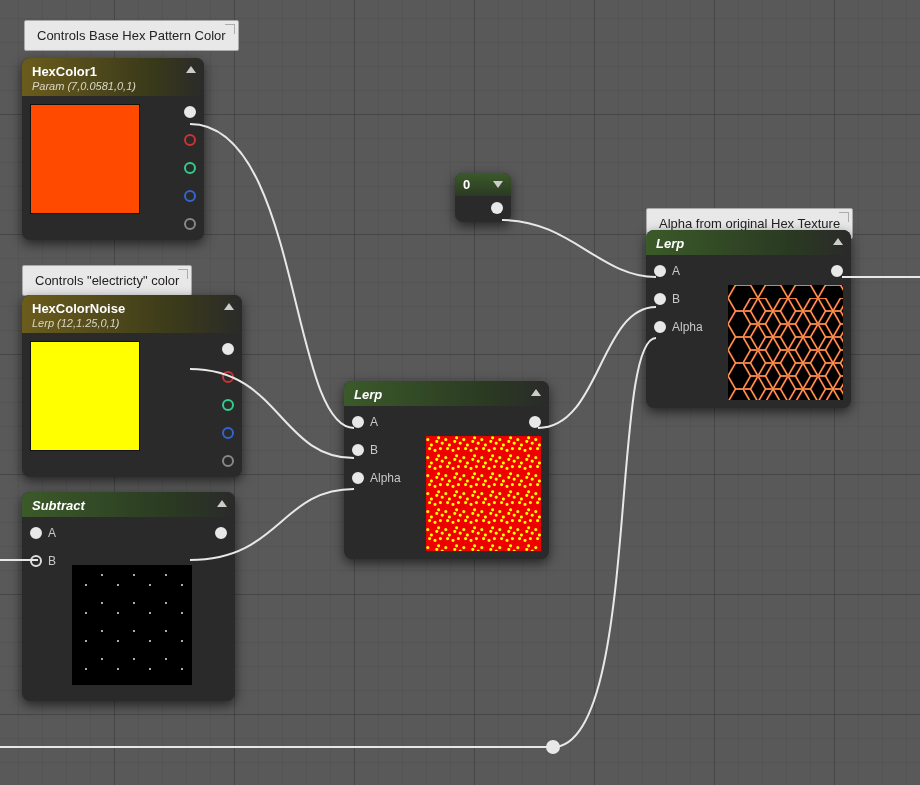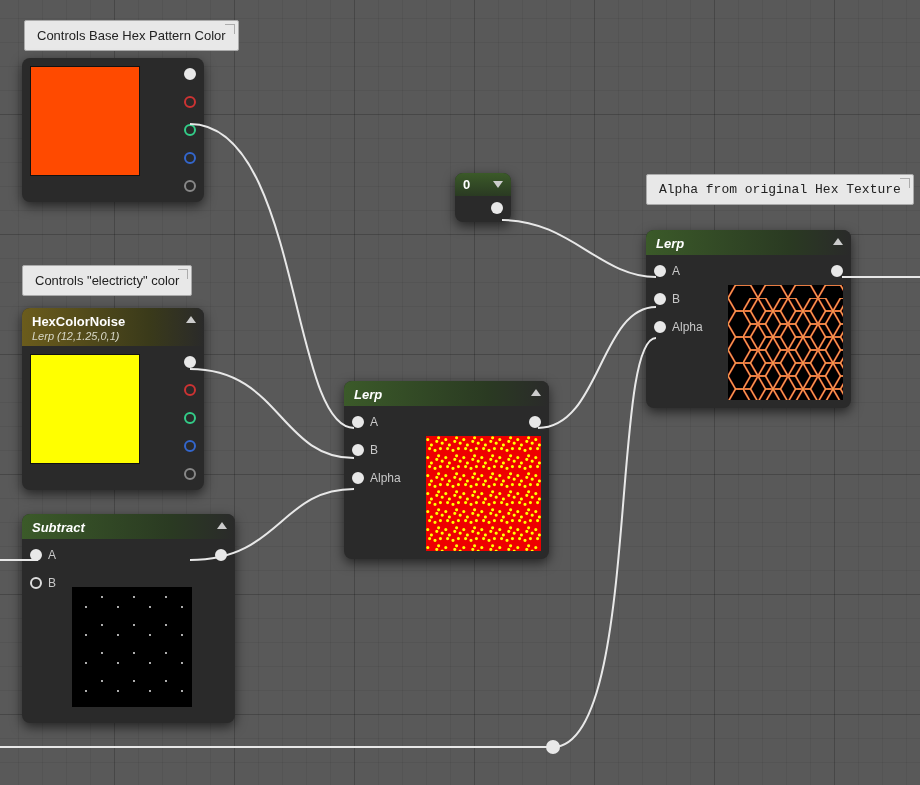--- a/index.html
+++ b/index.html
@@ -234,20 +234,25 @@
 </svg>
 
 <div class="reroute" style="left:546px; top:740px;"></div>
 
 <div class="comment" style="left:24px; top:20px;">
   <span>Controls Base Hex Pattern Color</span>
   <span class="corner"></span>
 </div>
 
 <div class="node" style="left:22px; top:58px; width:182px;">
+  <div class="node-header hdr-olive">
+    <span>HexColor1</span>
+    <div class="sub">Param (7,0.0581,0,1)</div>
+    <span class="collapse"></span>
+  </div>
   <div class="node-body">
     <div class="swatch orange"></div>
     <div class="pins right">
       <div class="pin">
           <span class="dot filled"></span>
         </div>
       <div class="pin">
           <span class="dot red"></span>
         </div>
       <div class="pin">
@@ -261,21 +266,21 @@
         </div>
     </div>
   </div>
 </div>
 
 <div class="comment" style="left:22px; top:265px;">
   <span>Controls "electricty" color</span>
   <span class="corner"></span>
 </div>
 
-<div class="node" style="left:22px; top:308px; width:182px;">
+<div class="node" style="left:22px; top:295px; width:220px;">
   <div class="node-header hdr-olive">
     <span>HexColorNoise</span>
     <div class="sub">Lerp (12,1.25,0,1)</div>
     <span class="collapse"></span>
   </div>
   <div class="node-body">
     <div class="swatch yellow"></div>
     <div class="pins right">
       <div class="pin">
           <span class="dot filled"></span>
@@ -289,21 +294,21 @@
       <div class="pin">
           <span class="dot blue"></span>
         </div>
       <div class="pin">
           <span class="dot grey"></span>
         </div>
     </div>
   </div>
 </div>
 
-<div class="node" style="left:22px; top:514px; width:213px;">
+<div class="node" style="left:22px; top:492px; width:213px;">
   <div class="node-header hdr-green">
     <span>Subtract</span>
     <span class="collapse"></span>
   </div>
   <div class="node-body" style="flex-direction:column; gap:4px; padding-bottom:10px;">
     <div style="display:flex; width:100%;">
       <div class="pins left">
         <div class="pin">
             <span class="dot filled"></span>
             <span>A</span>
@@ -388,21 +393,21 @@
     </div>
     <div style="display:flex; flex-direction:column; align-items:flex-end; margin-left:auto; gap:6px;">
       <div class="pin">
           <span class="dot filled"></span>
         </div>
       <div class="lerp1-preview"></div>
     </div>
   </div>
 </div>
 
-<div class="comment" style="left:646px; top:174px;font-family:Liberation Mono, monospace;">
+<div class="comment" style="left:646px; top:208px;">
   <span>Alpha from original Hex Texture</span>
   <span class="corner"></span>
 </div>
 
 <div class="node" style="left:646px; top:230px; width:205px;">
   <div class="node-header hdr-green">
     <span>Lerp</span>
     <span class="collapse"></span>
   </div>
   <div class="node-body">

